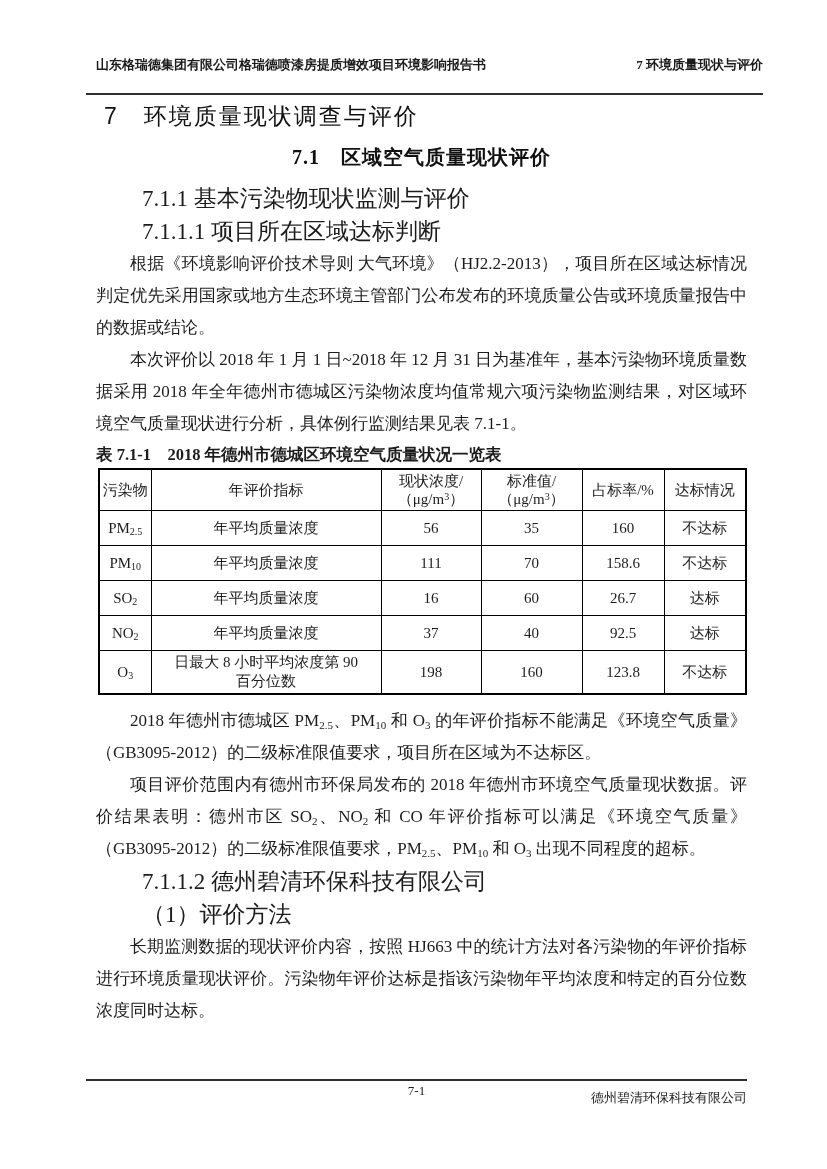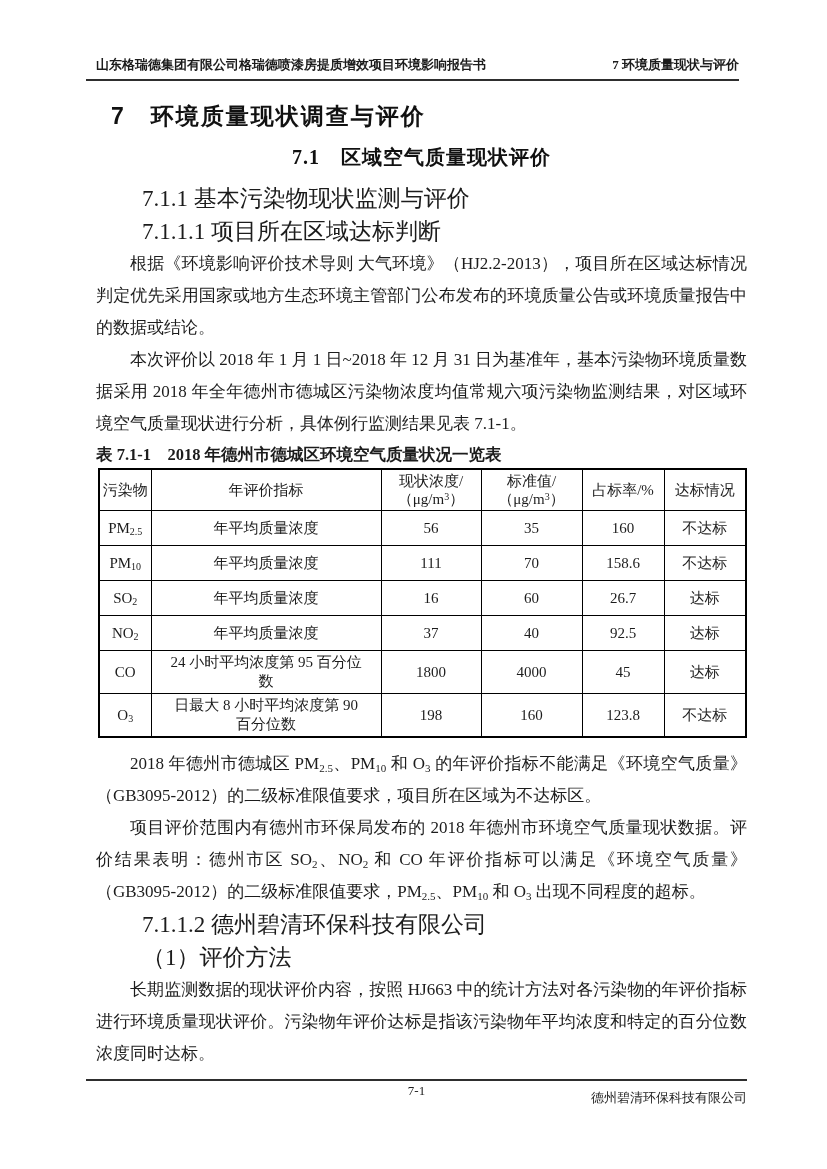--- a/index.html
+++ b/index.html
@@ -10,45 +10,45 @@
     background: #ffffff;
     color: #1c1c1c;
     font-family: "Liberation Serif", "DejaVu Serif", serif;
     overflow: hidden;
   }
 
   
   .running-header {
     position: absolute;
     left: 86px;
-    right: 88px;
+    right: 64px;
     top: 56px;
     display: flex;
     justify-content: space-between;
     align-items: flex-end;
     border-bottom: 2px solid #2e2e2e;
-    padding-bottom: 5px;
+    padding-bottom: 19px;
     font-size: 13px;
     font-weight: bold;
     white-space: nowrap;
   }
   .running-header .left { padding-left: 10px; }
 
   
   .content {
     position: absolute;
     left: 96px;
     top: 101px;
     width: 651px;
   }
   h1.chapter {
-    margin: 0 0 13px 15px;
+    margin: 0 0 13px 8px;
     font-family: "Liberation Sans", "DejaVu Sans", sans-serif;
     font-size: 23px;
-    font-weight: bold;
+    font-weight: normal;
     letter-spacing: 2px;
     line-height: 30px;
     color: #111;
   }
   h2.section {
     margin: 0 0 12px 0;
     font-family: Liberation Serif, serif;
     font-size: 20px;
     font-weight: bold;
     letter-spacing: 1px;
@@ -193,28 +193,20 @@
         </tr>
         <tr class="r-single">
           <td>NO<sub>2</sub></td>
           <td>年平均质量浓度</td>
           <td>37</td>
           <td>40</td>
           <td>92.5</td>
           <td>达标</td>
         </tr>
         <tr>
-          <td>CO</td>
-          <td>24 小时平均浓度第 95 百分位<br>数</td>
-          <td>1800</td>
-          <td>4000</td>
-          <td>45</td>
-          <td>达标</td>
-        </tr>
-        <tr>
           <td>O<sub>3</sub></td>
           <td>日最大 8 小时平均浓度第 90<br>百分位数</td>
           <td>198</td>
           <td>160</td>
           <td>123.8</td>
           <td>不达标</td>
         </tr>
       </tbody>
     </table>
 

